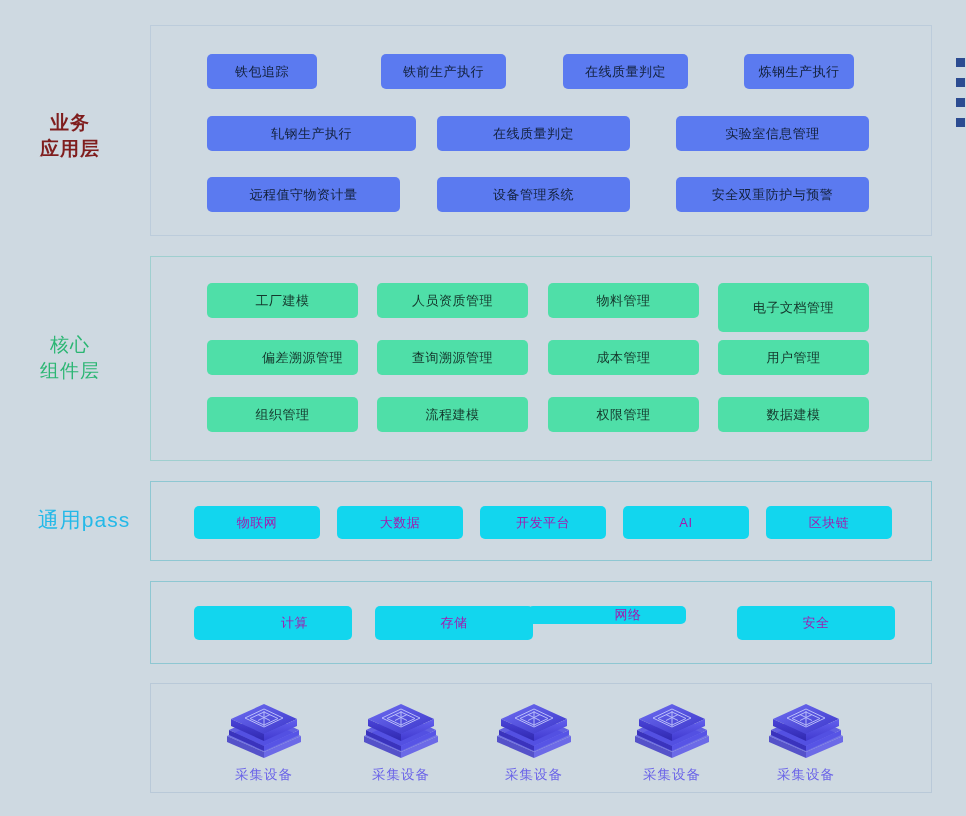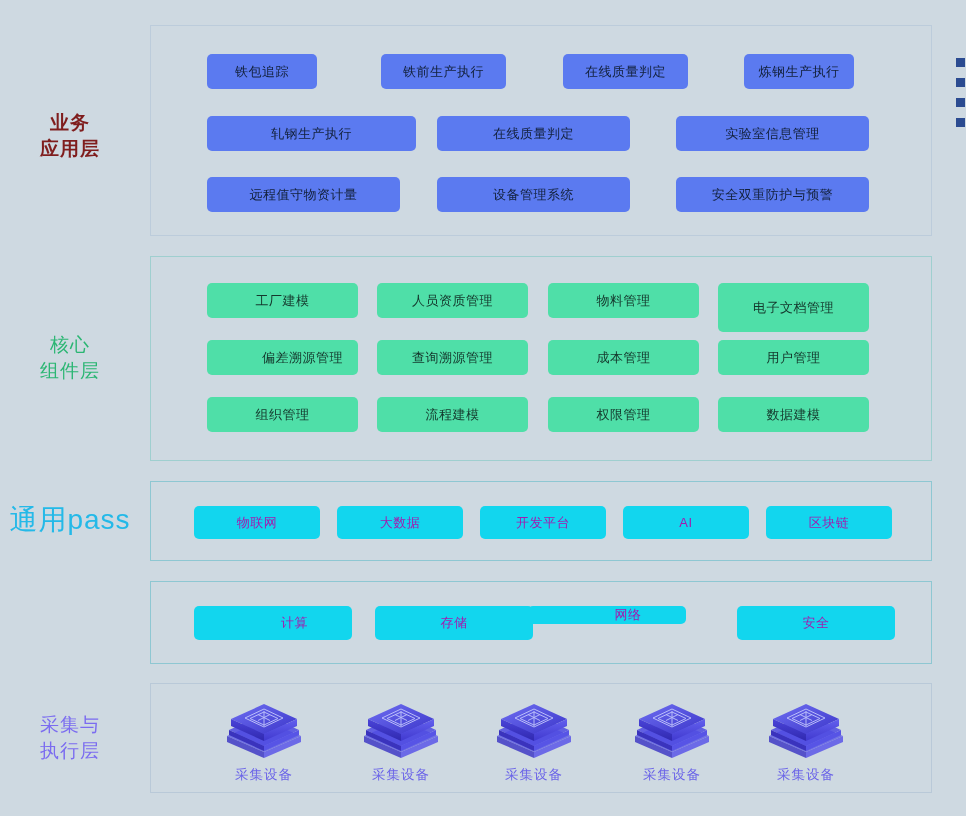--- a/index.html
+++ b/index.html
@@ -71,21 +71,21 @@
     left: 150px; top: 256px; width: 782px; height: 205px;
     border: 1px solid #9fcfcf;
   }
   #label-core { left: 0px; top: 332px; color: #2bb673; }
 
   
   #panel-paas {
     left: 150px; top: 481px; width: 782px; height: 80px;
     border: 1px solid #8ec7d2;
   }
-  #label-paas { left: 0px; top: 507px; color: #24b9e8; font-size: 28px; }
+  #label-paas { left: 14px; top: 507px; color: #24b9e8; font-size: 21px; }
 
   
   #panel-iaas {
     left: 150px; top: 581px; width: 782px; height: 83px;
     border: 1px solid #8ec7d2;
   }
   #label-iaas { left: 0px; top: 597px; color: #20e4d6; font-size: 21px; }
 
   
   #panel-acq {
@@ -139,22 +139,20 @@
 
   <div class="layer-label" id="label-core">核心
 组件层</div>
   <div class="panel" id="panel-core"></div>
 
   <div class="layer-label" id="label-paas">通用pass</div>
   <div class="panel" id="panel-paas"></div>
 
   <div class="panel" id="panel-iaas"></div>
 
-  <div class="layer-label" id="label-acq">采集与
-执行层</div>
   <div class="panel" id="panel-acq"></div>
 
   <div id="dynamic-nodes">
       <div class="box blue" style="left: 207px; top: 54px; width: 110px; height: 35px;">铁包追踪</div>
       <div class="box blue" style="left: 381px; top: 54px; width: 125px; height: 35px;">铁前生产执行</div>
       <div class="box blue" style="left: 563px; top: 54px; width: 125px; height: 35px;">在线质量判定</div>
       <div class="box blue" style="left: 744px; top: 54px; width: 110px; height: 35px;">炼钢生产执行</div>
       <div class="box blue" style="left: 207px; top: 116px; width: 209px; height: 35px;">轧钢生产执行</div>
       <div class="box blue" style="left: 437px; top: 116px; width: 193px; height: 35px;">在线质量判定</div>
       <div class="box blue" style="left: 676px; top: 116px; width: 193px; height: 35px;">实验室信息管理</div>

